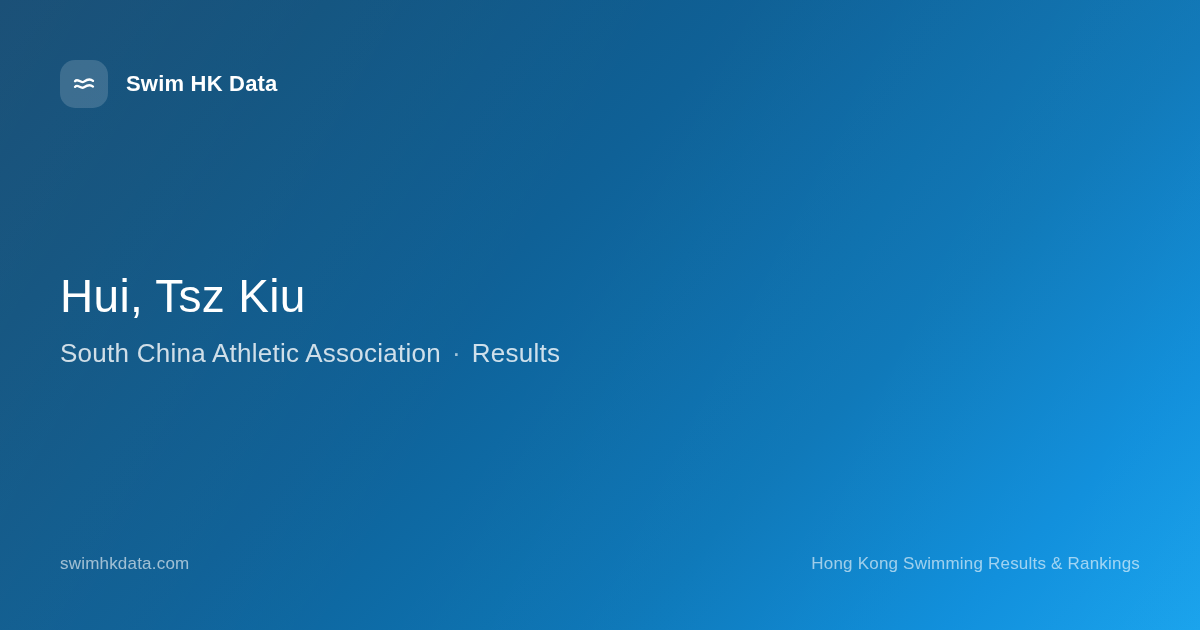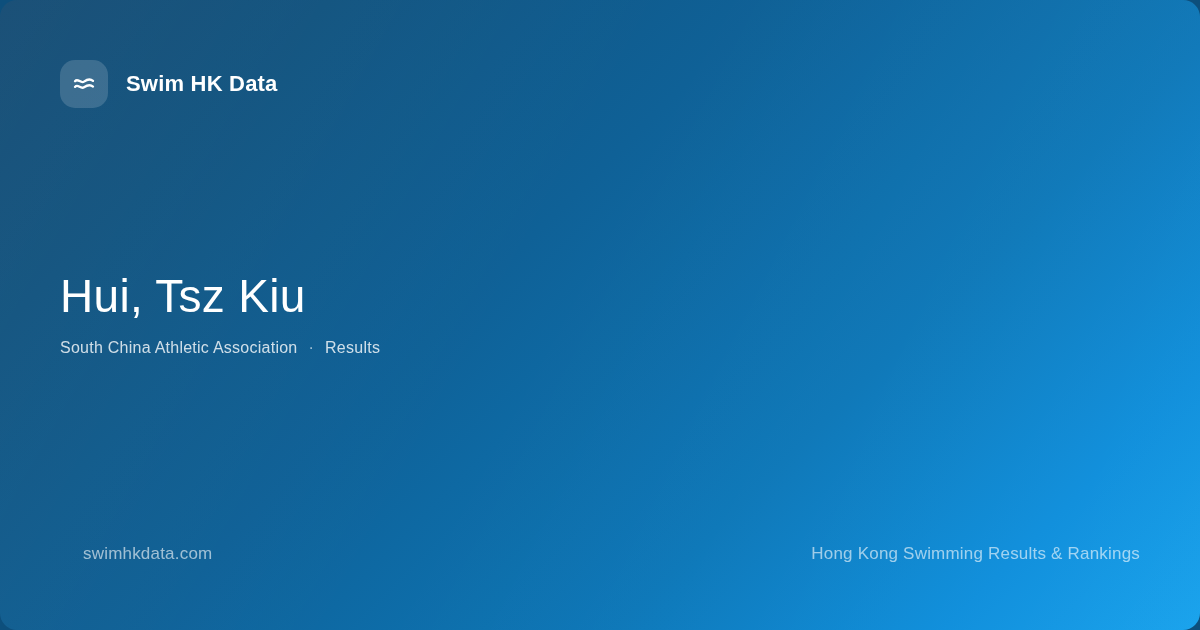--- a/index.html
+++ b/index.html
@@ -24,21 +24,20 @@
     
     background:
       linear-gradient(135deg,
         #134a72 0%,
         #11537f 18%,
         #0f6197 42%,
         #0c77b8 68%,
         #0b8ddb 86%,
         #12a0ec 100%);
     overflow: hidden;
-    border-radius: 17px;
   }
 
   
   .card::after {
     content: "";
     position: absolute;
     inset: 0;
     background: linear-gradient(118deg,
         rgba(255,255,255,0.035) 0%,
         rgba(255,255,255,0.0) 45%,
@@ -99,45 +98,44 @@
     font-size: 46px;
     font-weight: normal;
     line-height: 1.08;
     letter-spacing: 0.3px;
     white-space: nowrap;
   }
 
   .meta-line {
     margin: 16px 0 0 0;
     color: rgba(255, 255, 255, 0.80);
-    font-size: 16px;
+    font-size: 26px;
     font-weight: normal;
     line-height: 1.2;
     letter-spacing: 0.25px;
     white-space: nowrap;
     display: flex;
     align-items: center;
   }
 
   .meta-sep {
     display: inline-block;
     margin: 0 11px;
     color: rgba(255, 255, 255, 0.62);
   }
 
   
   .footer {
     position: absolute;
     left: 60px;
     right: 60px;
-    bottom: 66px;
+    bottom: 56px;
     display: flex;
     align-items: center;
     justify-content: space-between;
-    margin-left: 23px;
   }
 
   .footer-text {
     color: rgba(255, 255, 255, 0.60);
     font-size: 17px;
     font-weight: normal;
     letter-spacing: 0.2px;
     white-space: nowrap;
   }
 

